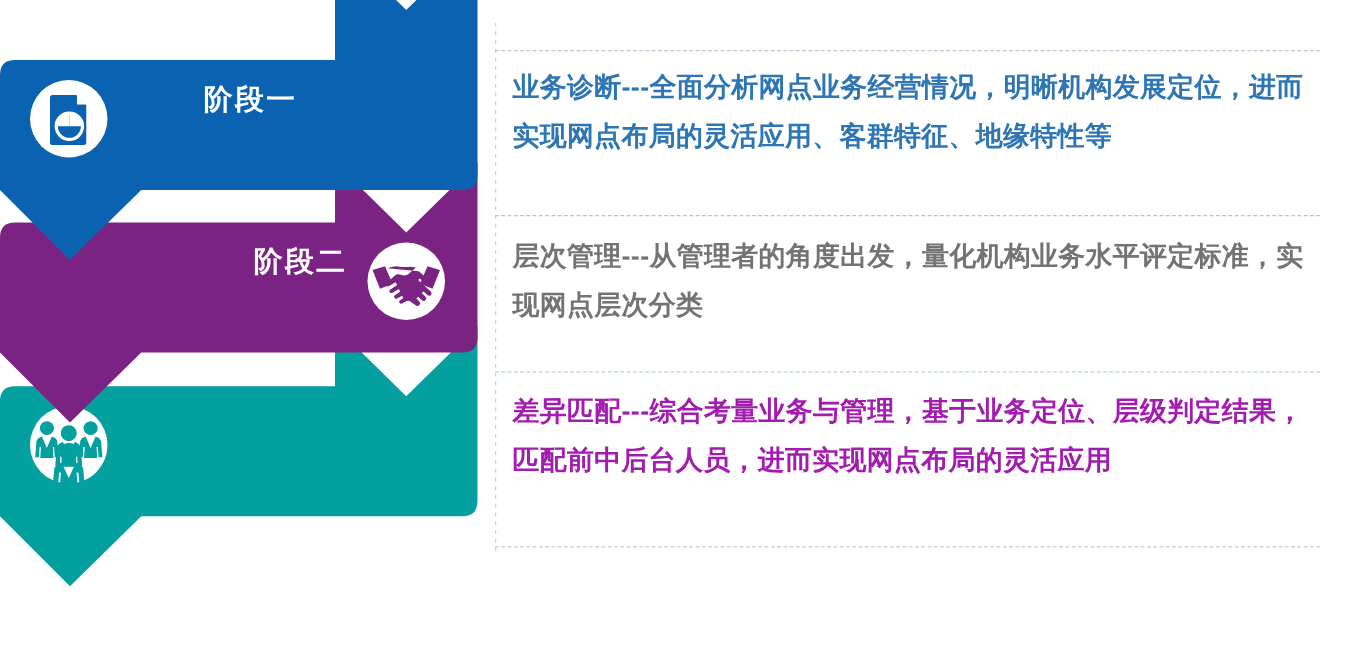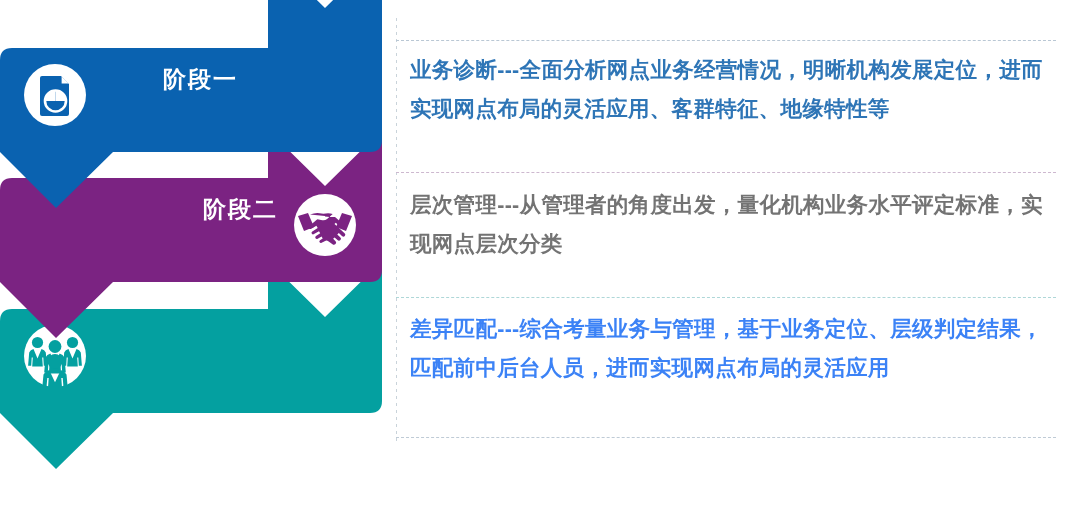--- a/index.html
+++ b/index.html
@@ -97,21 +97,21 @@
     position: absolute;
     left: 14px;
     width: 648px;
     font-size: 21.5px;
     line-height: 39px;
     font-weight: bold;
     letter-spacing: 0.3px;
   }
   #para-1 { top: 51px;  color: #2e75b6; }
   #para-2 { top: 186px; color: #737373; }
-  #para-3 { top: 310px; color: #3b82f6; }
+  #para-3 { top: 310px; color: #a21caf; }
 </style>
 </head>
 <body>
 
 <div id="canvas">
 
   <div class="chev-stack">
 
     <div class="chev" id="chev-3">
       <svg width="390" height="190" viewBox="0 0 390 190" xmlns="http://www.w3.org/2000/svg">

